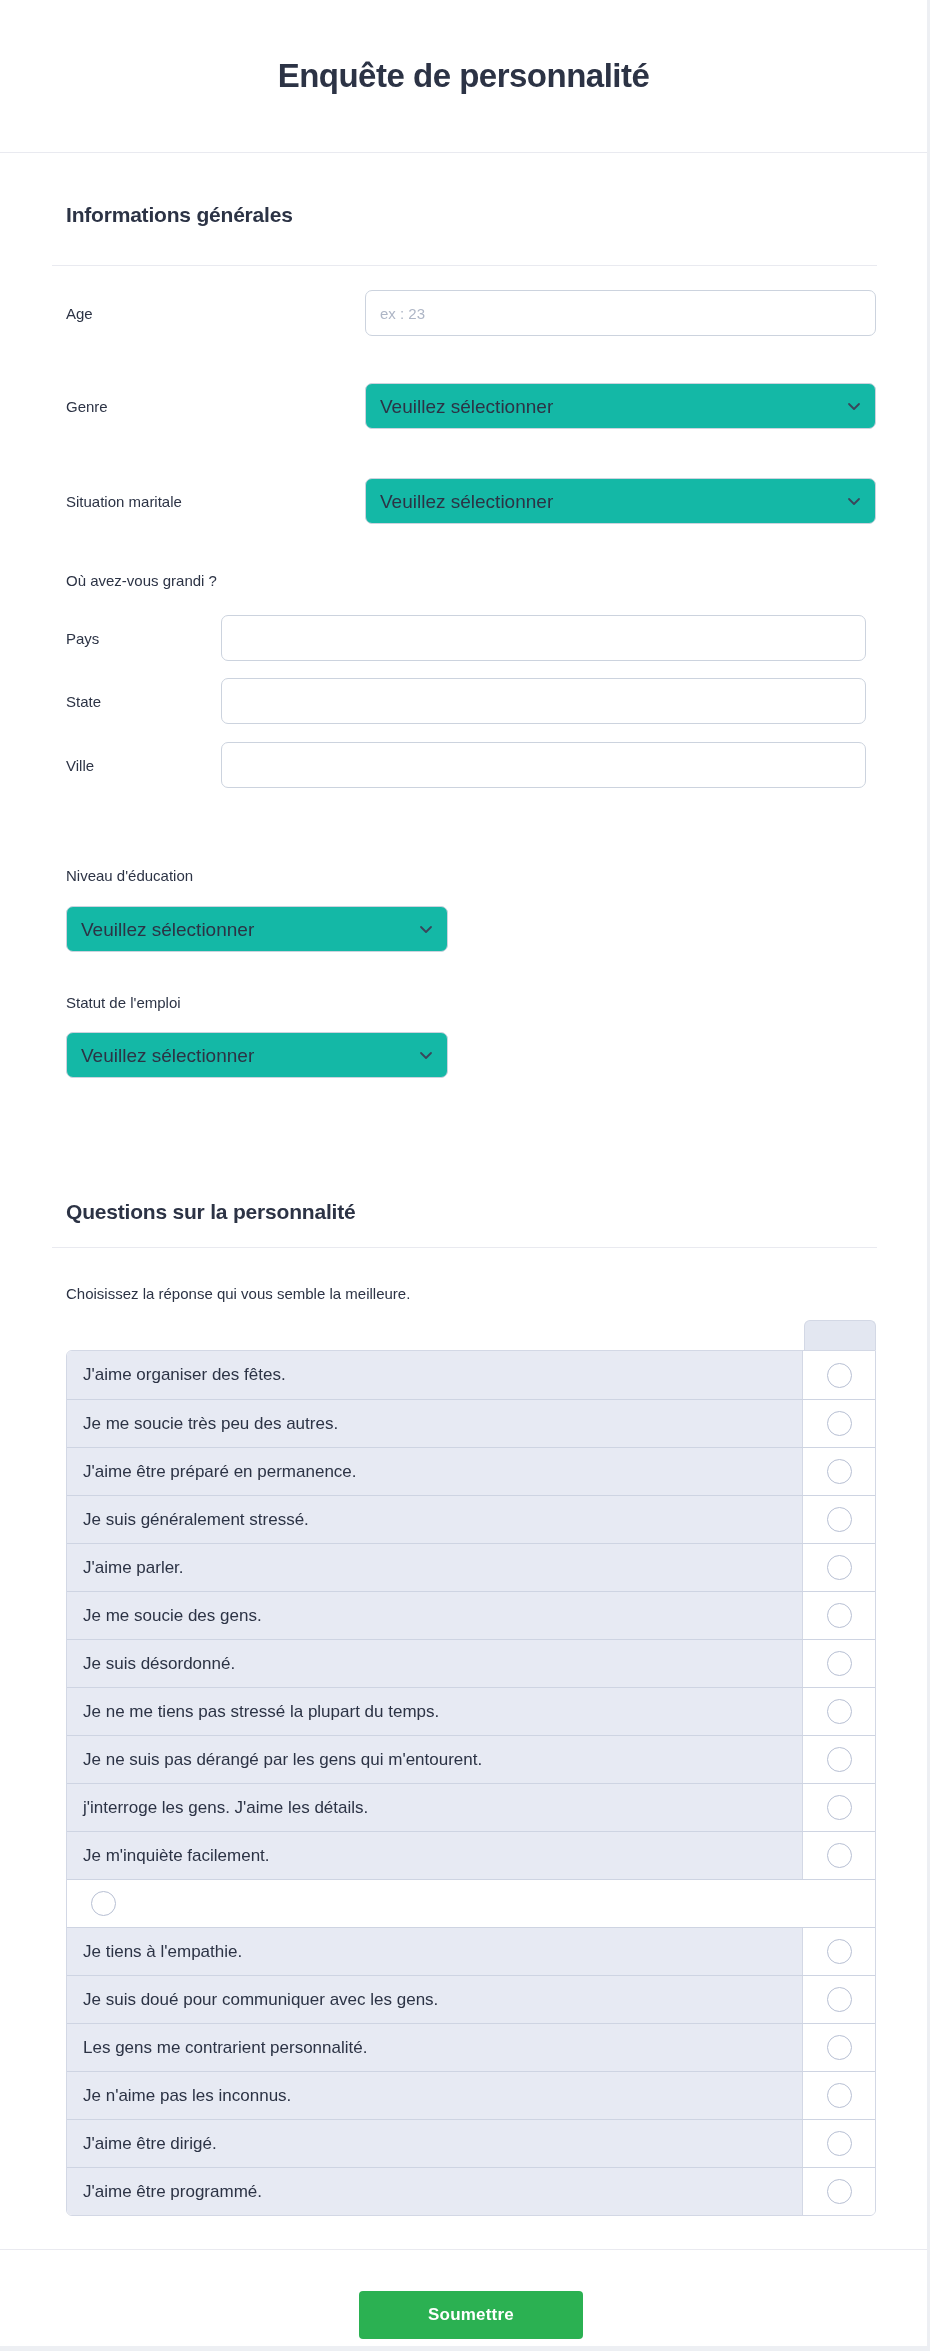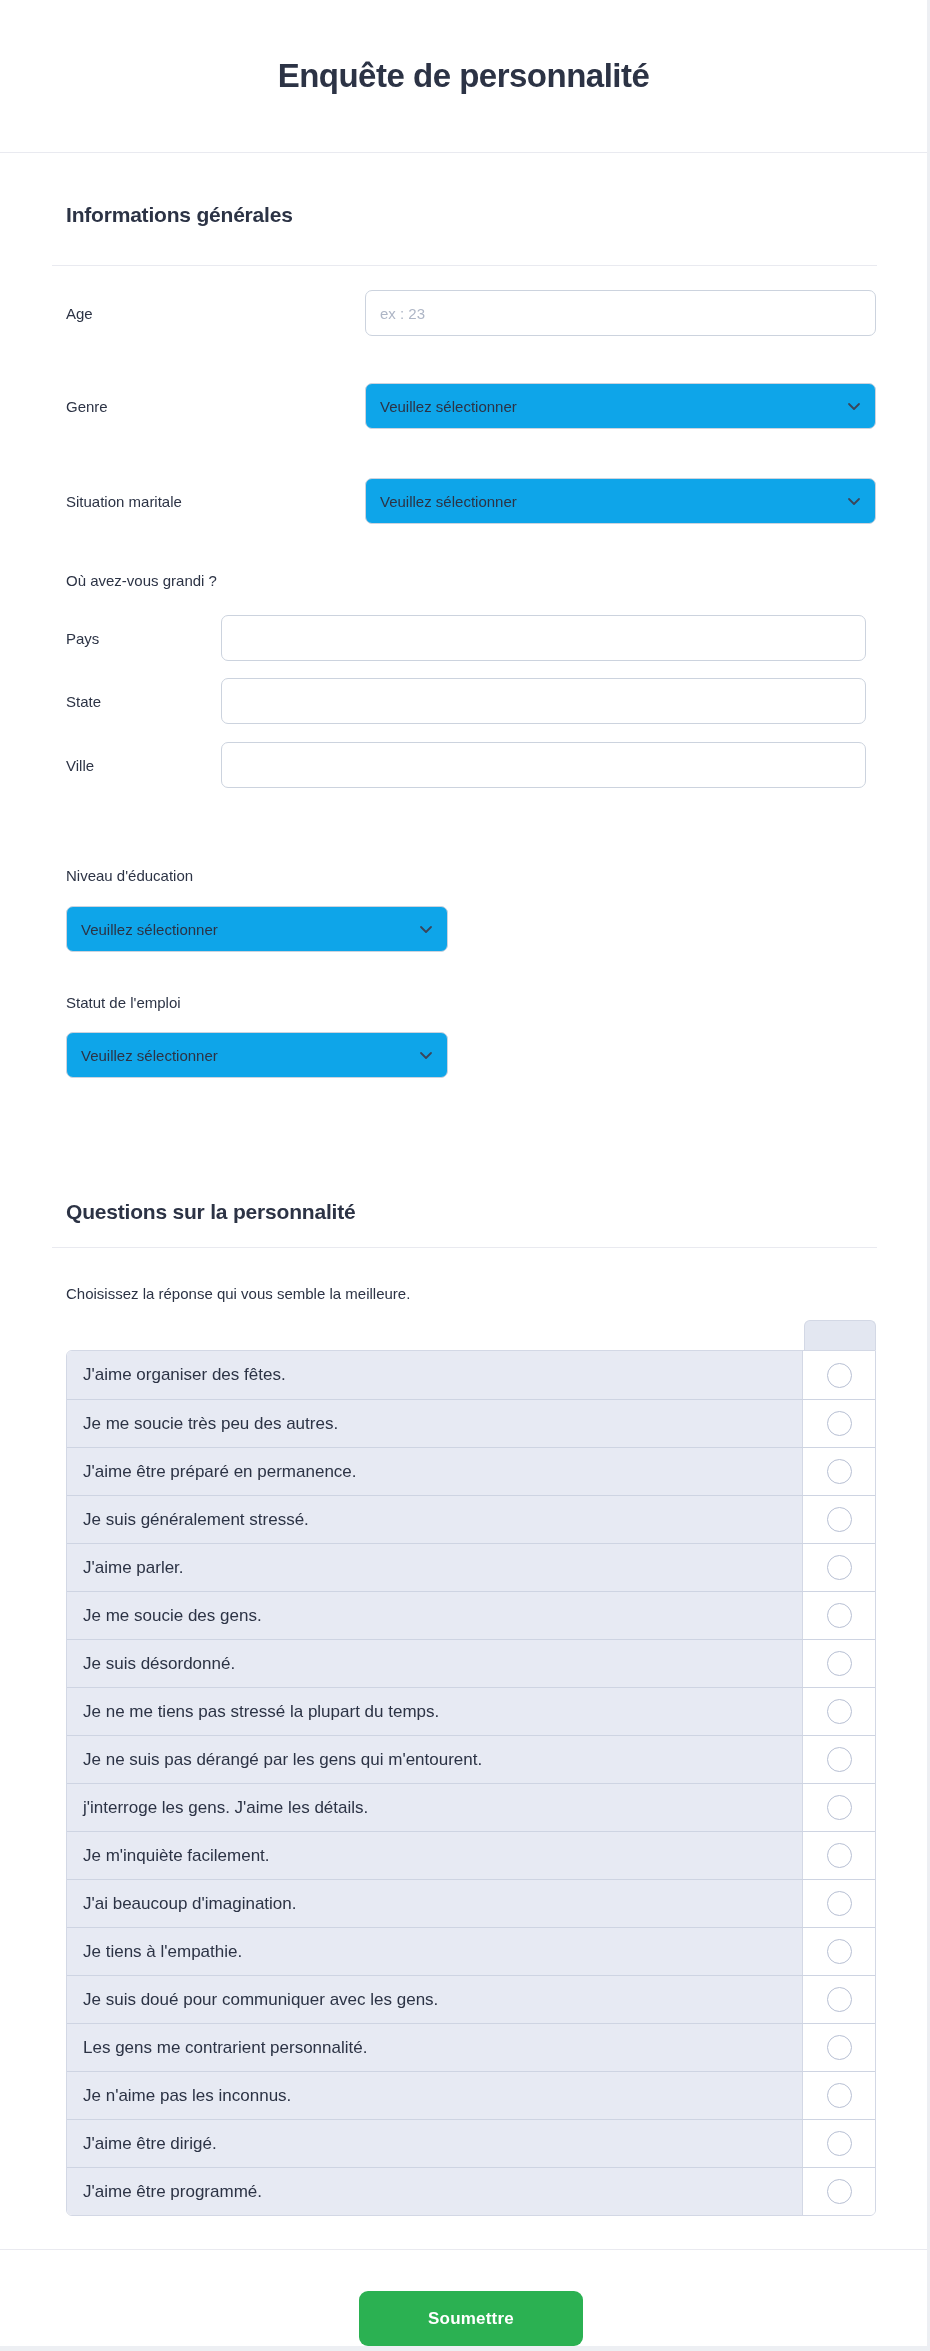--- a/index.html
+++ b/index.html
@@ -53,21 +53,21 @@
   .sel-edu{margin-top:22px;}
   .sel-emp{margin-top:21px;}
   input.text-input{
     width:100%;height:46px;border:1px solid var(--input-border);border-radius:7px;
     background:#fff;font-family:inherit;font-size:15px;color:var(--navy);
     padding:0 14px;outline:none;
   }
   input.text-input::placeholder{color:var(--placeholder);opacity:1;}
   select.select-input{
     width:100%;height:46px;border:1px solid var(--input-border);border-radius:7px;
-    background:#0ea5e9;font-family:inherit;font-size:15px;color:var(--navy);
+    background:#14b8a6;font-family:inherit;font-size:19px;color:var(--navy);
     padding:0 36px 0 14px;outline:none;
     -webkit-appearance:none;-moz-appearance:none;appearance:none;
   }
   .chev{
     position:absolute;right:14px;top:50%;margin-top:-8px;width:16px;height:16px;
     pointer-events:none;display:block;
   }
   .instruction{font-size:15px;line-height:16px;margin-top:38px;color:var(--navy);}
   .q-table{margin-top:18px;width:810px;}
   .q-head{display:flex;justify-content:flex-end;}
@@ -87,22 +87,22 @@
     padding:0 12px 0 16px;font-size:17px;color:var(--navy);
     border-right:1px solid var(--table-border);
   }
   .r-cell{width:72px;background:#fff;display:flex;align-items:center;justify-content:center;}
   input.radio{
     -webkit-appearance:none;-moz-appearance:none;appearance:none;
     width:25px;height:25px;border-radius:50%;border:1px solid #b7bfd3;
     background:#fff;margin:0;cursor:pointer;outline:none;
   }
   .submit-btn{
-    display:block;width:224px;height:55px;margin:41px auto 0;
-    background:var(--green);color:#fff;border:none;border-radius:9px;
+    display:block;width:224px;height:48px;margin:41px auto 0;
+    background:var(--green);color:#fff;border:none;border-radius:4px;
     font-family:inherit;font-size:17px;font-weight:600;letter-spacing:0.2px;cursor:pointer;
   }
 </style>
 </head>
 <body>
 
 <div class="page">
 
   <header class="form-header">
     <h1 class="form-title">Enquête de personnalité</h1>
@@ -249,21 +249,20 @@
               <input type="radio" class="radio" name="q9" style="">
             </div>
         </div>
         <div class="q-row">
           <div class="q-cell">Je m'inquiète facilement.</div>
           <div class="r-cell">
               <input type="radio" class="radio" name="q10" style="">
             </div>
         </div>
         <div class="q-row">
-          <div class="q-cell">J'ai beaucoup d'imagination.</div>
           <div class="r-cell">
               <input type="radio" class="radio" name="q11" style="">
             </div>
         </div>
         <div class="q-row">
           <div class="q-cell">Je tiens à l'empathie.</div>
           <div class="r-cell">
               <input type="radio" class="radio" name="q12" style="">
             </div>
         </div>

